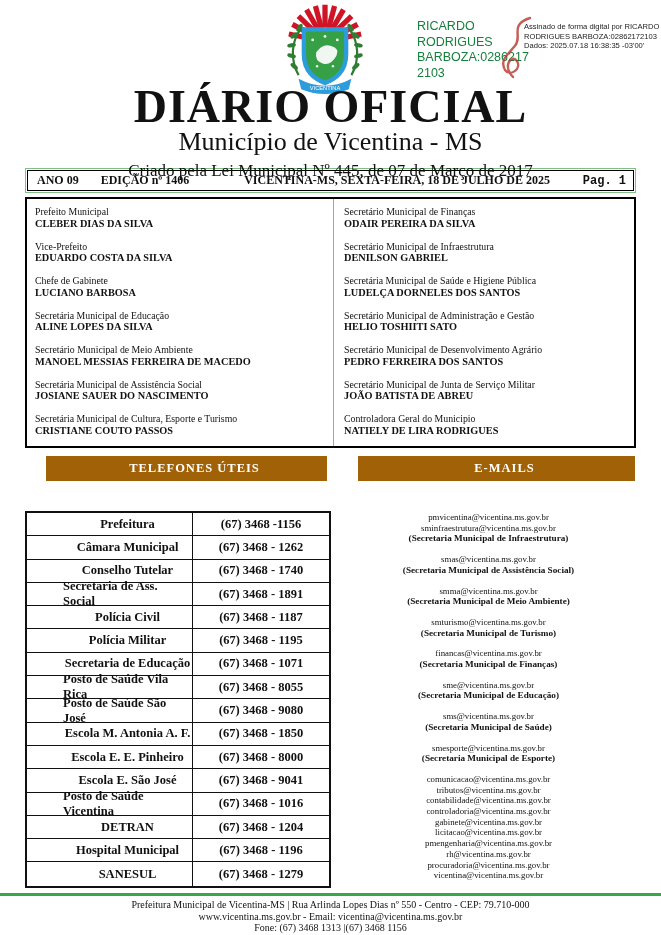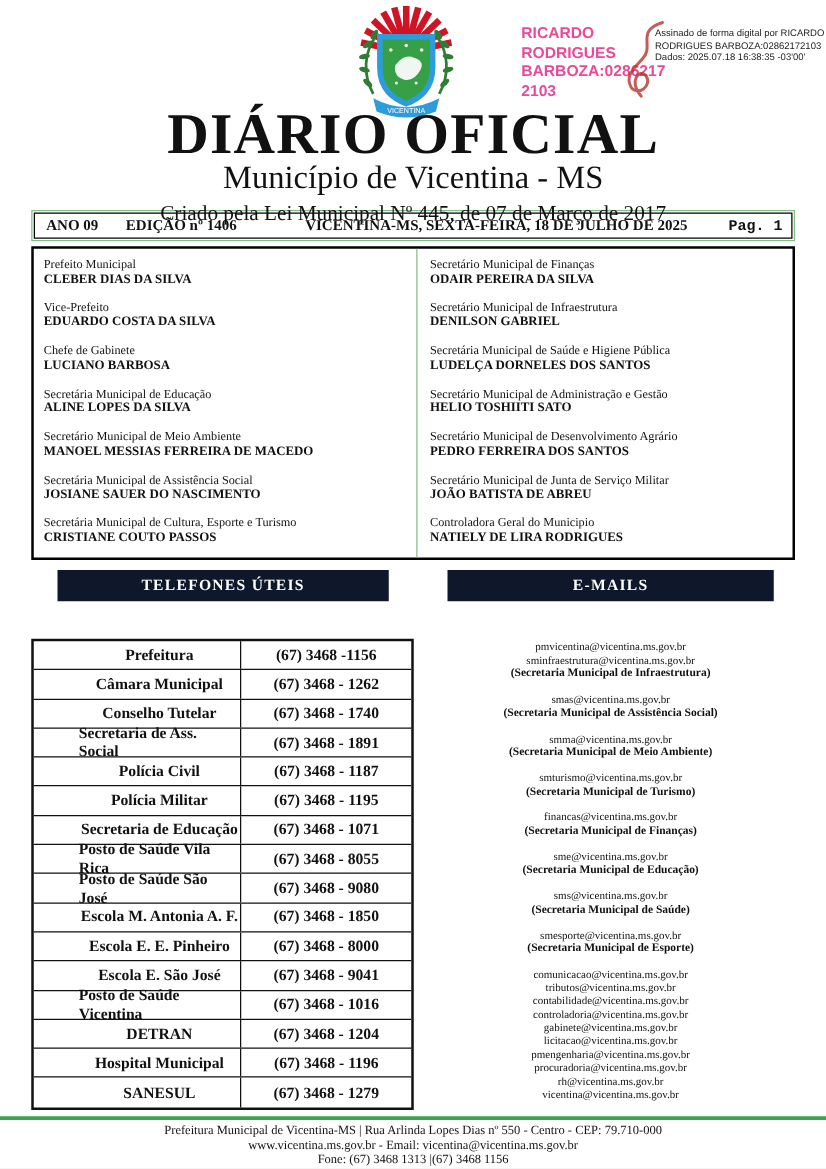--- a/index.html
+++ b/index.html
@@ -5,21 +5,21 @@
   html,body{margin:0;padding:0;background:#e8e8e8;}
   .page{
     position:relative;width:661px;height:935px;background:#ffffff;
     font-family:"Liberation Serif", serif;color:#111;overflow:hidden;
     margin:0 auto;
   }
   
   .coat{position:absolute;left:281px;top:3px;width:88px;height:95px;z-index:1;}
   .sig-name{
     position:absolute;left:417px;top:19px;width:118px;
-    font-family:"Liberation Sans",sans-serif;font-size:12.5px;line-height:15.5px;color:#ec4899;font-weight:bold;
+    font-family:"Liberation Sans",sans-serif;font-size:12.5px;line-height:15.5px;color:#15803d;
   }
   .sig-flourish{position:absolute;left:496px;top:15px;width:42px;height:66px;z-index:0;}
   .sig-details{
     position:absolute;left:524px;top:22px;width:136px;
     font-family:"Liberation Sans",sans-serif;font-size:7.6px;line-height:9.6px;color:#222;
   }
   
   .masthead{position:absolute;left:0;right:0;top:84px;text-align:center;z-index:2;}
   .masthead .title{font-size:46px;line-height:46px;font-weight:bold;letter-spacing:1px;margin:0;}
   .masthead .subtitle{font-size:26px;line-height:21px;margin-top:1px;}
@@ -43,22 +43,22 @@
     border:2px solid #000000;display:flex;
   }
   .off-col{box-sizing:border-box;padding:7px 6px 0 8px;}
   .off-col.left{width:307px;border-right:1px solid #82bf87;}
   .off-col.right{flex:1;padding-left:10px;}
   .official{margin-bottom:11px;}
   .official .role{font-size:9.8px;line-height:11.5px;}
   .official .name{font-size:10.3px;line-height:12px;font-weight:bold;}
   
   .secbar{
-    position:absolute;top:456px;height:25px;background:#0f172a;color:#fff;
-    font-size:12.5px;font-weight:bold;letter-spacing:1px;text-align:center;line-height:25px;
+    position:absolute;top:456px;height:25px;background:#a16207;color:#fff;
+    font-size:12.5px;font-weight:bold;letter-spacing:1px;text-align:center;line-height:25px;padding-left:16px;
   }
   .secbar.phones{left:46px;width:265px;}
   .secbar.emails{left:358px;width:261px;}
   
   .ptable{
     position:absolute;left:25px;top:511px;width:306px;box-sizing:border-box;
     border:2px solid #111;
   }
   .prow{display:flex;height:23.3px;box-sizing:border-box;border-bottom:1px solid #111;}
   .prow:last-child{border-bottom:none;}
@@ -349,23 +349,23 @@
       <div class="eline">contabilidade@vicentina.ms.gov.br</div>
 
       <div class="eline">controladoria@vicentina.ms.gov.br</div>
 
       <div class="eline">gabinete@vicentina.ms.gov.br</div>
 
       <div class="eline">licitacao@vicentina.ms.gov.br</div>
 
       <div class="eline">pmengenharia@vicentina.ms.gov.br</div>
 
+      <div class="eline">rh@vicentina.ms.gov.br</div>
+
       <div class="eline">procuradoria@vicentina.ms.gov.br</div>
-
-      <div class="eline">rh@vicentina.ms.gov.br</div>
 
       <div class="eline">vicentina@vicentina.ms.gov.br</div>
     </div>
 
   <div class="footer-rule"></div>
   <div class="footer">
     <div>Prefeitura Municipal de Vicentina-MS | Rua Arlinda Lopes Dias nº 550 - Centro - CEP: 79.710-000</div>
     <div>www.vicentina.ms.gov.br - Email: vicentina@vicentina.ms.gov.br</div>
     <div>Fone: (67) 3468 1313 |(67) 3468 1156</div>
   </div>

